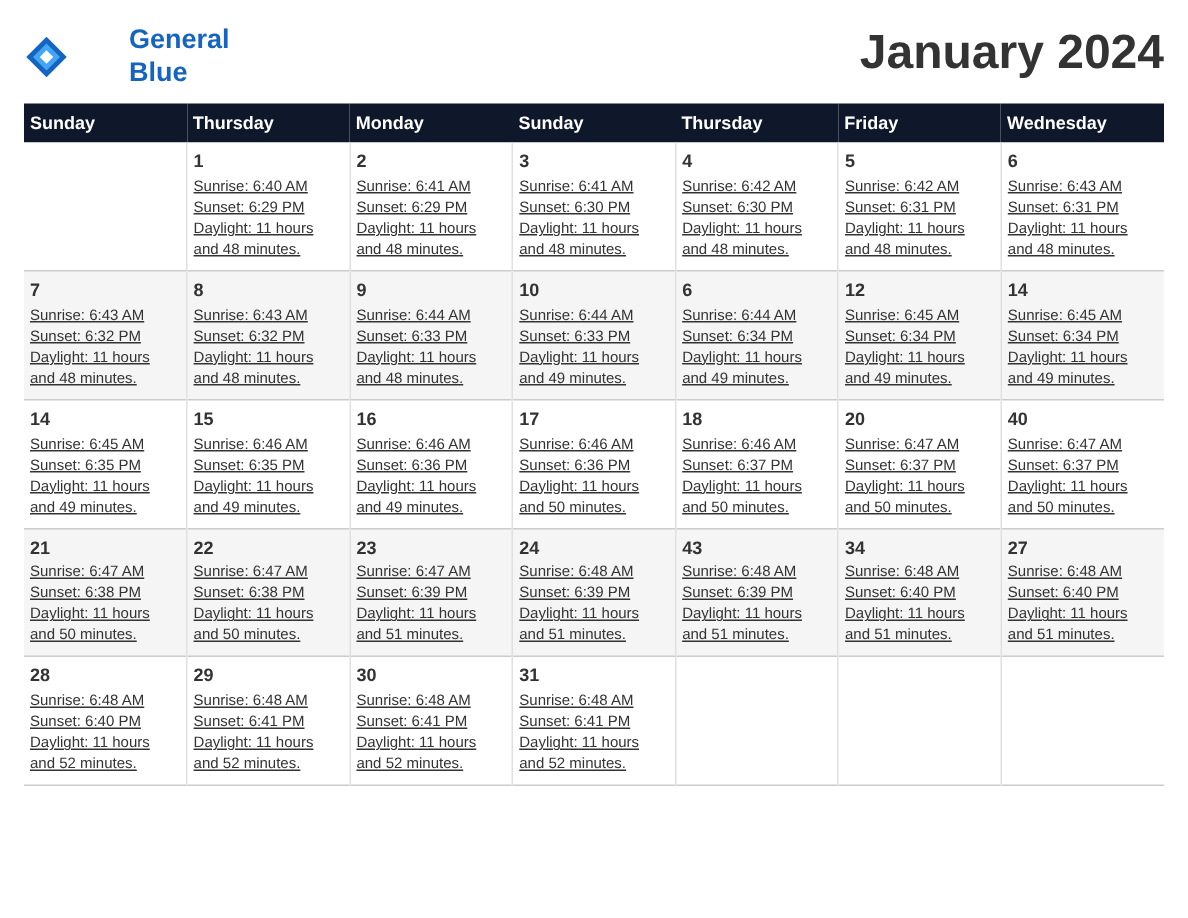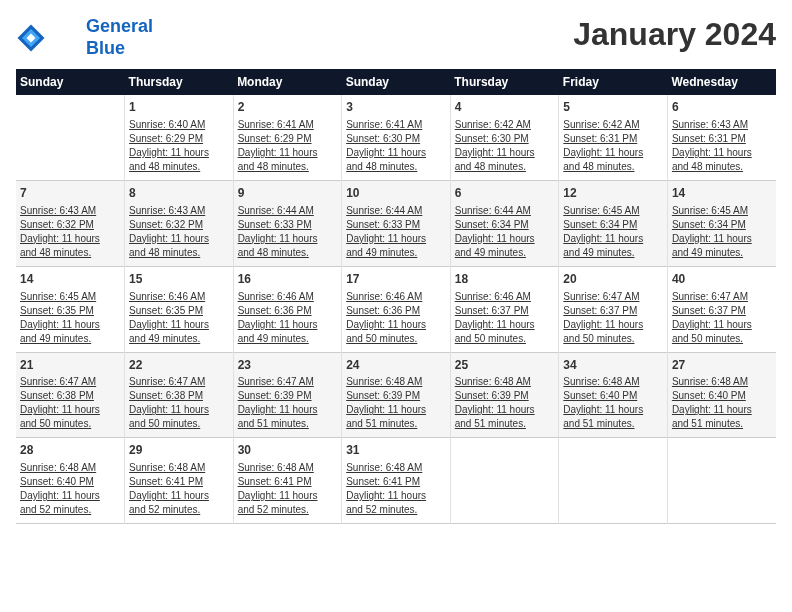--- a/index.html
+++ b/index.html
@@ -295,21 +295,21 @@
 and 51 minutes.</div>
         </td>
         <td>
           <span class="day-num">24</span>
           <div class="day-detail" style="white-space: pre-line;">Sunrise: 6:48 AM
 Sunset: 6:39 PM
 Daylight: 11 hours
 and 51 minutes.</div>
         </td>
         <td>
-          <span class="day-num">25</span>
+          <span class="day-num">43</span>
           <div class="day-detail" style="white-space: pre-line;">Sunrise: 6:48 AM
 Sunset: 6:39 PM
 Daylight: 11 hours
 and 51 minutes.</div>
         </td>
         <td>
           <span class="day-num">34</span>
           <div class="day-detail" style="white-space: pre-line;">Sunrise: 6:48 AM
 Sunset: 6:40 PM
 Daylight: 11 hours

